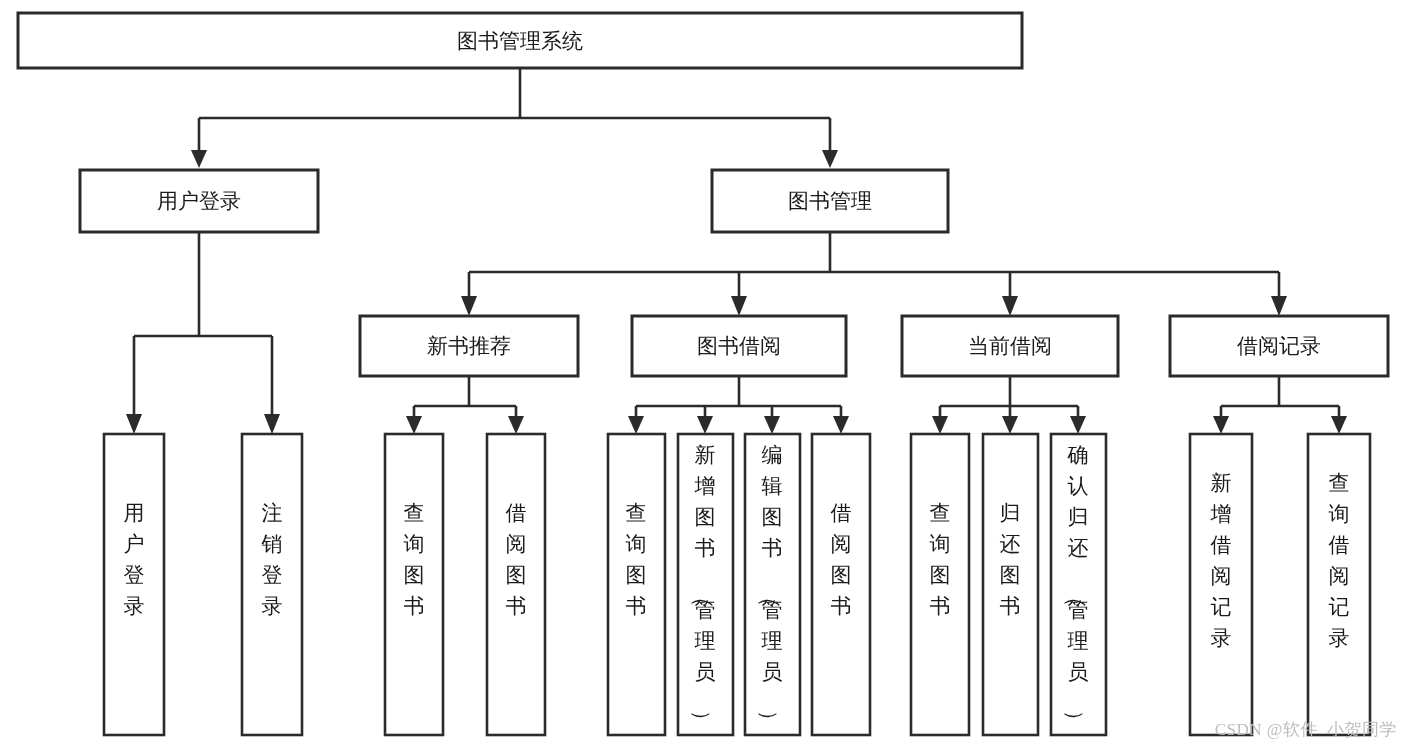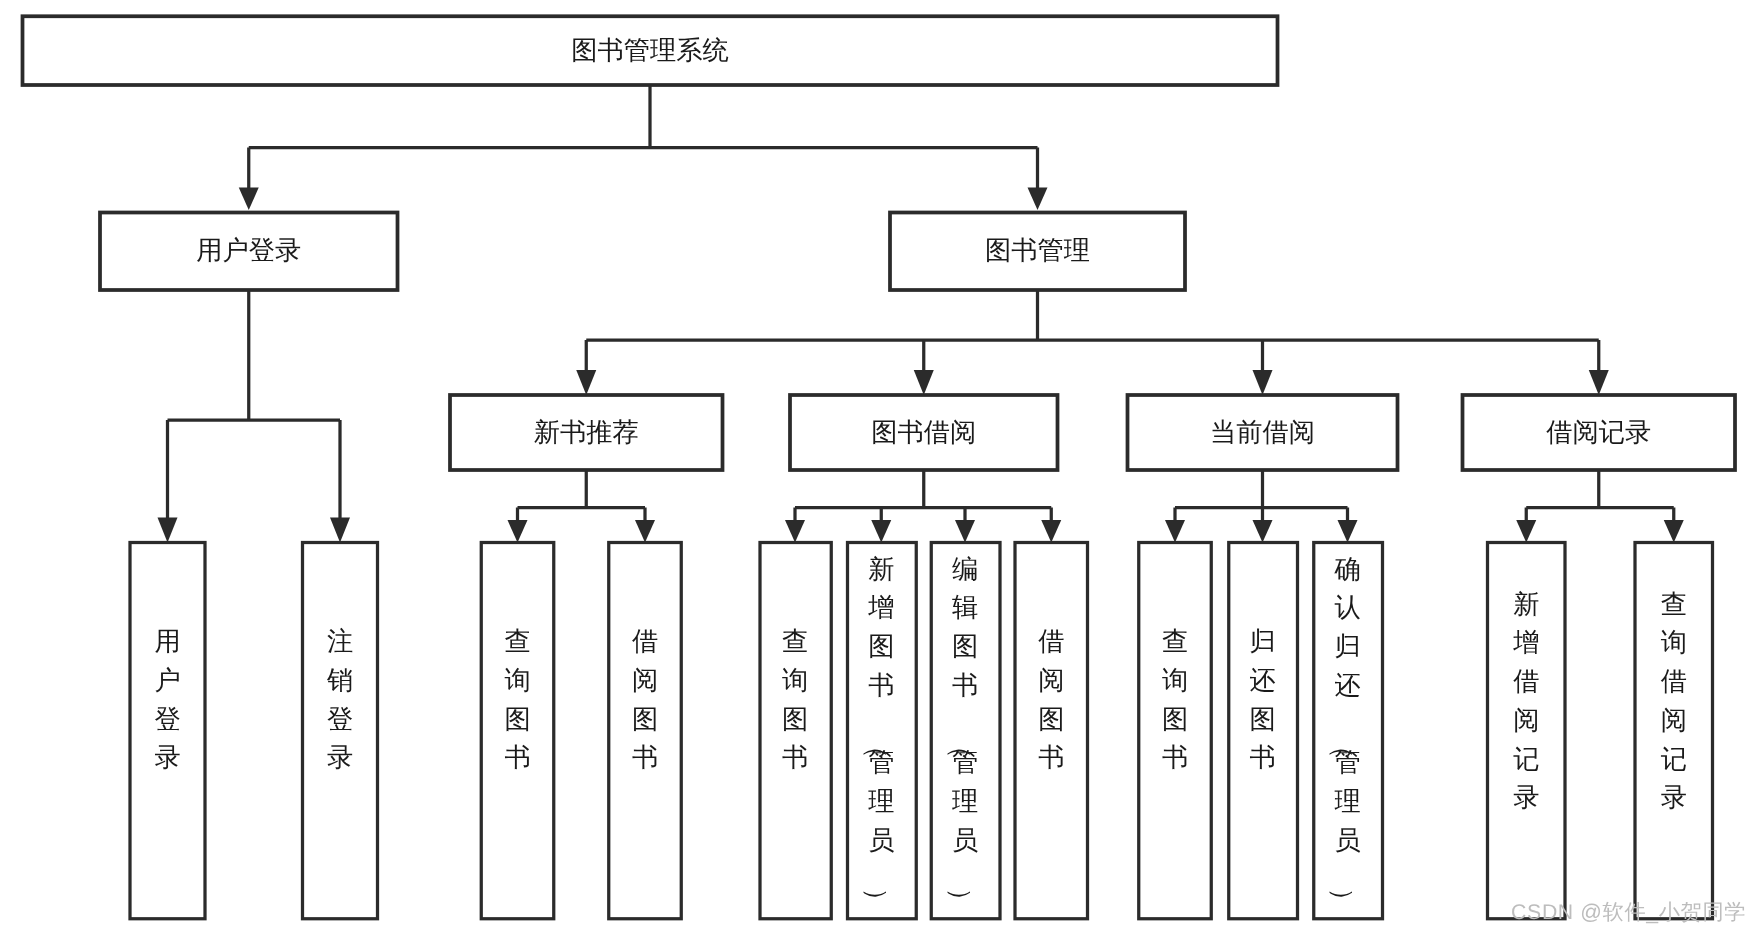--- a/index.html
+++ b/index.html
@@ -57,21 +57,21 @@
   .node-label-v {
     font-family: "Liberation Sans", "DejaVu Sans", sans-serif;
     font-size: 21px;
     fill: #1a1a1a;
     text-anchor: middle;
   }
   .watermark {
     position: absolute;
     right: 8px;
     bottom: 6px;
-    font-family: Liberation Sans, sans-serif;
+    font-family: Liberation Serif, serif;
     font-size: 17px;
     color: #bdbdbd;
     letter-spacing: 0.5px;
     white-space: nowrap;
     user-select: none;
   }
 </style>
 </head>
 <body>
 

